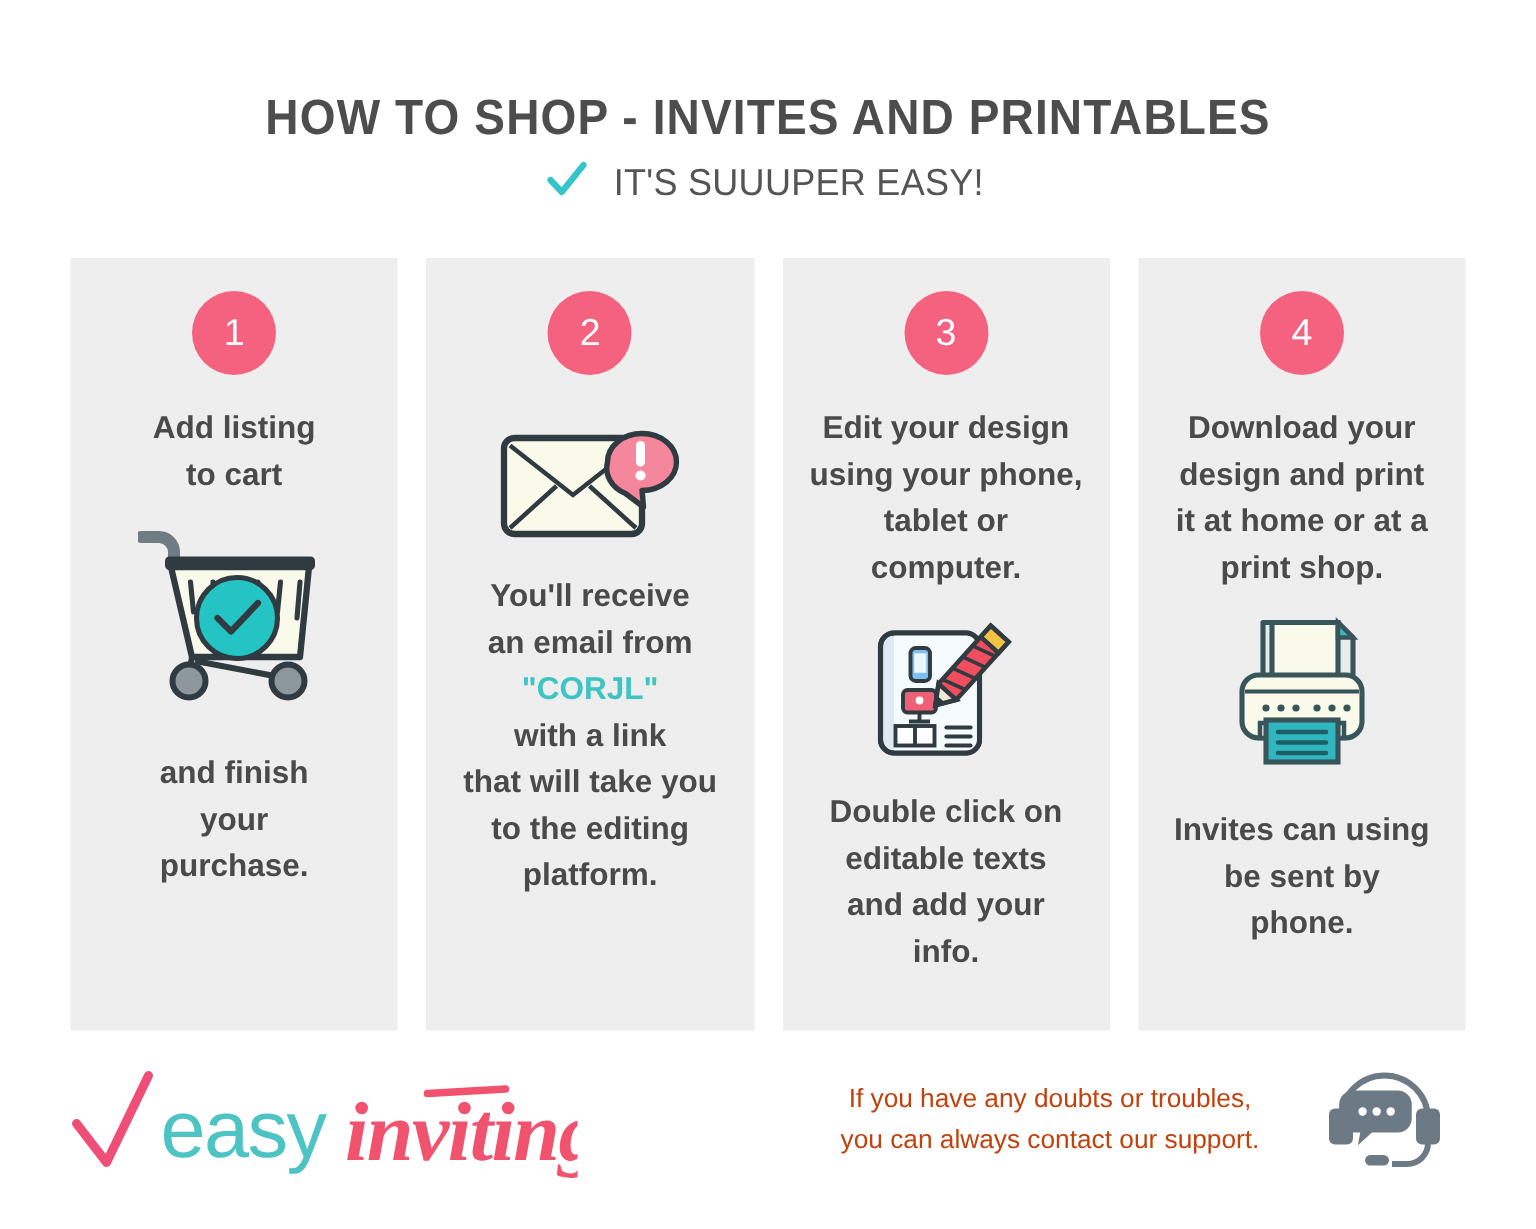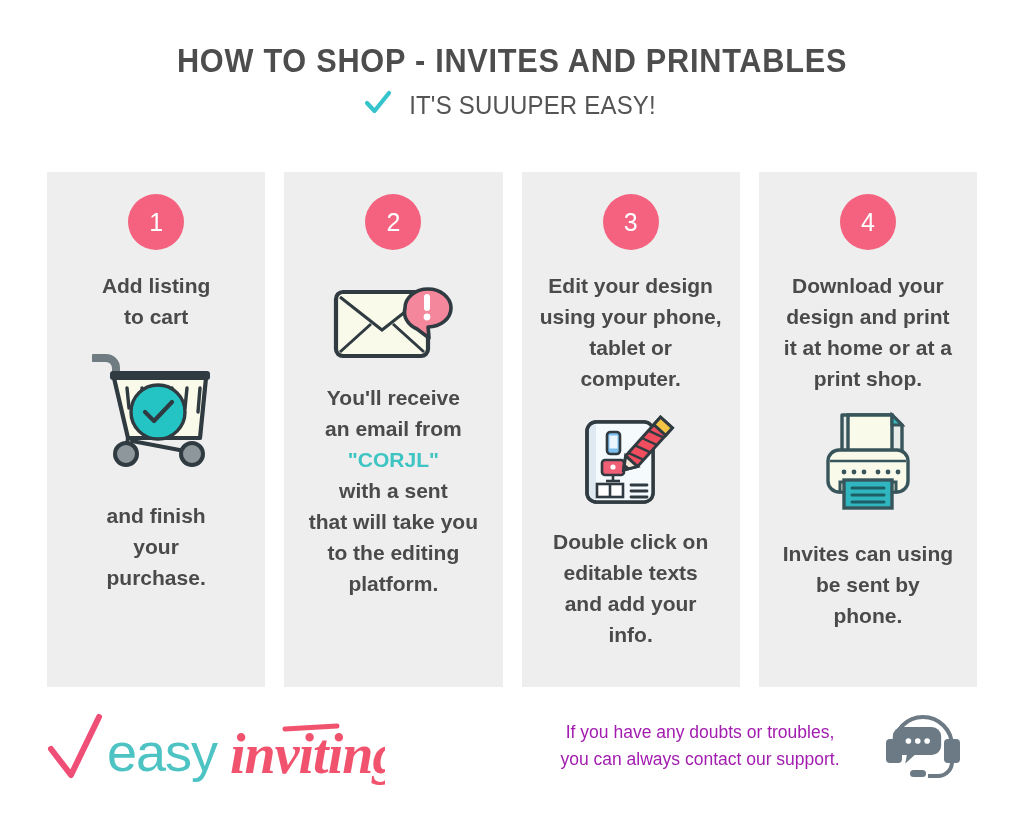--- a/index.html
+++ b/index.html
@@ -6,21 +6,21 @@
   * { box-sizing: border-box; margin: 0; padding: 0; }
   html, body {
     width: 1024px; height: 819px;
     background: #ffffff;
     font-family: "Liberation Sans", sans-serif;
     overflow: hidden;
   }
   .page { position: relative; width: 1024px; height: 819px; background:#fff; }
 
   
-  .header { width:100%; text-align:center; padding-top:42px; }
+  .header { width:100%; text-align:center; padding-top:59px; }
   .title {
     font-size: 33px;
     font-weight: 700;
     letter-spacing: 0.8px;
     color: #4d4d4d;
     font-family: "Liberation Sans", sans-serif;
     transform: scaleX(0.93);
   }
   .subtitle-row {
     margin-top: 8px;
@@ -60,21 +60,21 @@
   }
   .ptext.top { margin-top: 20px; }
   .ptext .hl { color: #3fc4c4; }
   .art { margin: 14px 0 6px; display:flex; align-items:center; justify-content:center; }
 
   
   .footer { position:absolute; left:0; top:697px; width:1024px; height:122px; }
   .logo { position:absolute; left:45px; top:8px;text-decoration:underline; }
   .support-text {
     position:absolute; left:520px; top:22px; width:360px;
-    text-align:center; font-size:17.5px; line-height:27px; color:#a21caf;
+    text-align:center; font-size:17.5px; line-height:27px; color:#c2410c;
     white-space: pre-line;
   }
   .support-icon { position:absolute; left:884px; top:706px; }
 </style>
 </head>
 <body>
 
 <div class="page">
 
   <div class="header">
@@ -131,21 +131,21 @@
           <path d="M7 21 L49 54 L91 21" fill="none" stroke="#2f3b41" stroke-width="3"></path>
           <path d="M7 76 L38 48 M91 76 L60 48" fill="none" stroke="#2f3b41" stroke-width="3"></path>
           <path d="M72 32 a23 19 0 1 1 23 19 l1 11 l-12 -9 a23 19 0 0 1 -12 -21 z" fill="#f4879c" stroke="#2f3b41" stroke-width="3.6" stroke-linejoin="round"></path>
           <rect x="91" y="18" width="6" height="17" rx="3" fill="#ffffff"></rect>
           <circle cx="94" cy="41" r="3.4" fill="#ffffff"></circle>
         </svg>
       </div>
       <div class="ptext" style="margin-top:14px">You'll receive
 an email from</div>
       <div class="ptext"><span class="hl">"CORJL"</span></div>
-      <div class="ptext">with a sent
+      <div class="ptext">with a link
 that will take you
 to the editing
 platform.</div>
     </div>
 
     <div class="panel">
       <div class="badge">3</div>
       <div class="ptext top">Edit your design
 using your phone,
 tablet or

